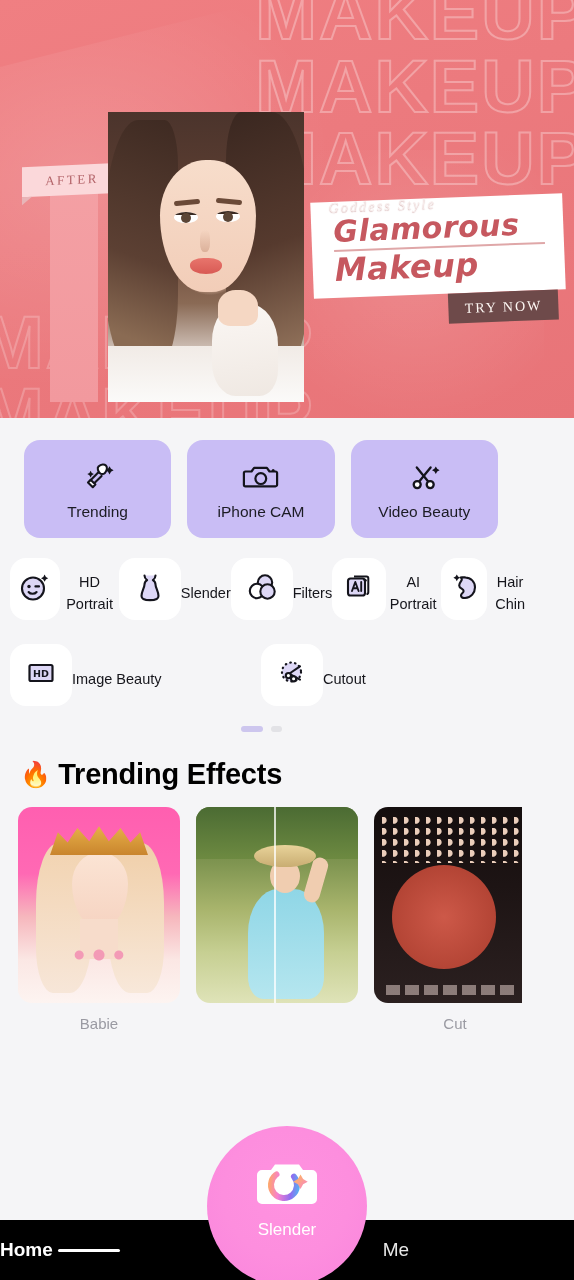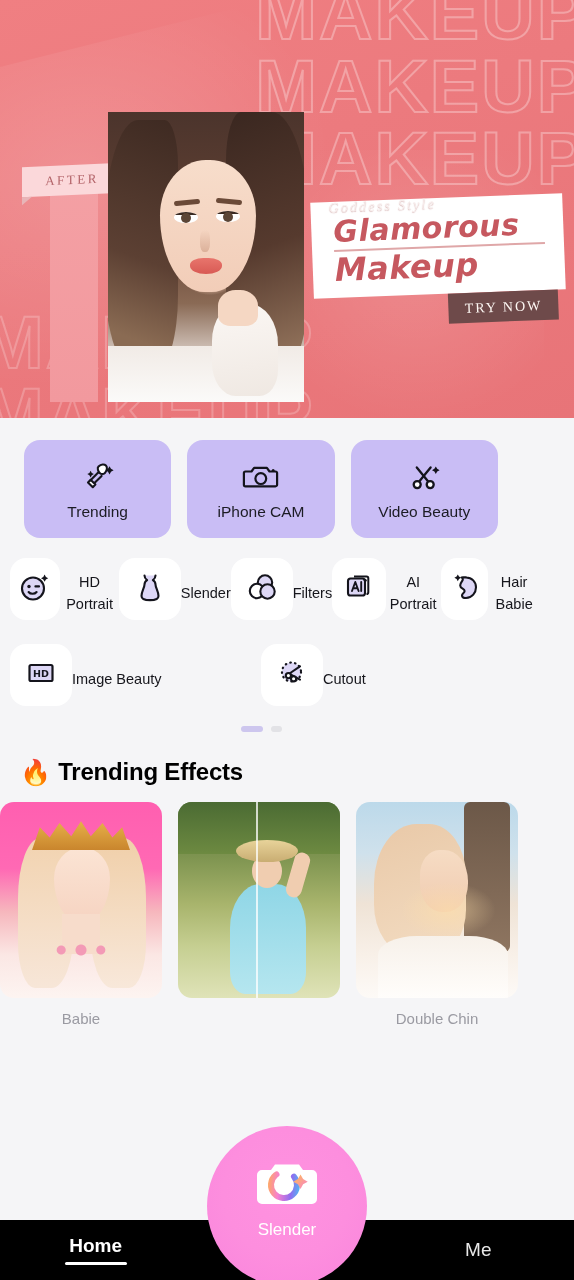--- a/index.html
+++ b/index.html
@@ -168,23 +168,23 @@
   .dots{ display:flex; gap:8px; justify-content:center; align-items:center; margin-top:20px; }
   .dot{ width:22px; height:6px; border-radius:3px; background:#dcd9e8; }
   .dot.active{ background:#cdc6ee; }
   .dot.small{ width:11px; background:#e2e2e6; }
 
   
   .trend-head{
     display:flex; align-items:center; gap:7px; padding:26px 20px 0 20px;
   }
   .fire{ font-size:25px; line-height:1; }
-  .trend-title{ font-size:24px; font-weight:bold; color:#000; letter-spacing:-0.2px; }
+  .trend-title{ font-size:29px; font-weight:bold; color:#000; letter-spacing:-0.2px; }
   .trend-scroll{
-    display:flex; gap:16px; padding:16px 0 0 0; overflow:hidden;
+    display:flex; gap:16px; padding:16px 0 0 18px; overflow:hidden;
   }
   .tcard{ width:162px; flex:0 0 auto; cursor:pointer; }
   .tthumb{
     width:162px; height:196px; border-radius:14px; overflow:hidden; position:relative;
     background:#ddd;
   }
   .tlabel{
     margin-top:12px; text-align:center; font-size:15px; color:#9a9aa2;
   }
   
@@ -246,21 +246,21 @@
     padding-top:28px; gap:6px; z-index:30; cursor:pointer;
   }
   .fab-label{ color:#fff; font-size:17px; }
 
   
   .nav{
     position:absolute; left:0; bottom:0; width:574px; height:60px;
     background:#000; display:flex; align-items:center; z-index:20;
   }
   .nav-item{
-    flex:1; display:flex; flex-direction:column; align-items:center; gap:5px; cursor:pointer;
+    flex:1; display:flex; flex-direction:row; align-items:center; gap:5px; cursor:pointer;
   }
   .nav-item.spacer{ pointer-events:none; }
   .nav-label{ color:#fff; font-size:19px; }
   .nav-label.active{ font-weight:bold; }
   .nav-label.dim{ color:#e8e8e8; }
   .nav-underline{ width:62px; height:3px; background:#fff; border-radius:2px; }
 </style>
 </head>
 <body>
 
@@ -420,21 +420,21 @@
 
       <div class="cell">
         <div class="tile">
           <span>
             <svg width="38" height="38" viewBox="0 0 38 38">
               <path d="M20 9.5c6 0 10 4.4 10 9.8S26 30 20 30c-2.6 0-4-1.4-4-2.6 0-2 2.6-2.2 2.6-4.4 0-2.6-4.4-2.2-4.4-5.6 0-3 2.6-4.2 2.6-6 0-1-.6-1.6-1.2-2 1.2-.3 2.8 0 4.4 0z" fill="#ddd7f6" stroke="#14141c" stroke-width="2.1" stroke-linejoin="round"></path>
               <path d="M11.8 6.4l1.2 2.2 2.2 1.2-2.2 1.2-1.2 2.2-1.2-2.2-2.2-1.2 2.2-1.2z" fill="#14141c"></path>
             </svg>
           </span>
         </div>
-        <div class="cell-label">Hair Babie</div>
+        <div class="cell-label">Hair Chin</div>
       </div>
 
     </div>
 
     <div class="grid-row second">
 
 
       <div class="cell">
         <div class="tile">
           <span>
@@ -498,30 +498,20 @@
         <div class="sky"></div>
         <div class="dress"></div>
         <div class="gface"></div>
         <div class="hat"></div>
         <div class="arm"></div>
         <div class="split"></div>
       </div>
       <div class="tlabel"></div>
     </div>
 
-    <div class="tcard">
-      <div class="tthumb th3">
-        <div class="tree"></div>
-        <div class="hair3"></div>
-        <div class="face3"></div>
-        <div class="shirt"></div>
-        <div class="glow"></div>
-      </div>
-      <div class="tlabel">Double Chin</div>
-    </div>
 
     <div class="tcard">
       <div class="tthumb th4">
         <div class="vip"></div>
         <div class="circ"></div>
 
         <div class="txt"></div>
       </div>
       <div class="tlabel">Cut</div>
     </div>

